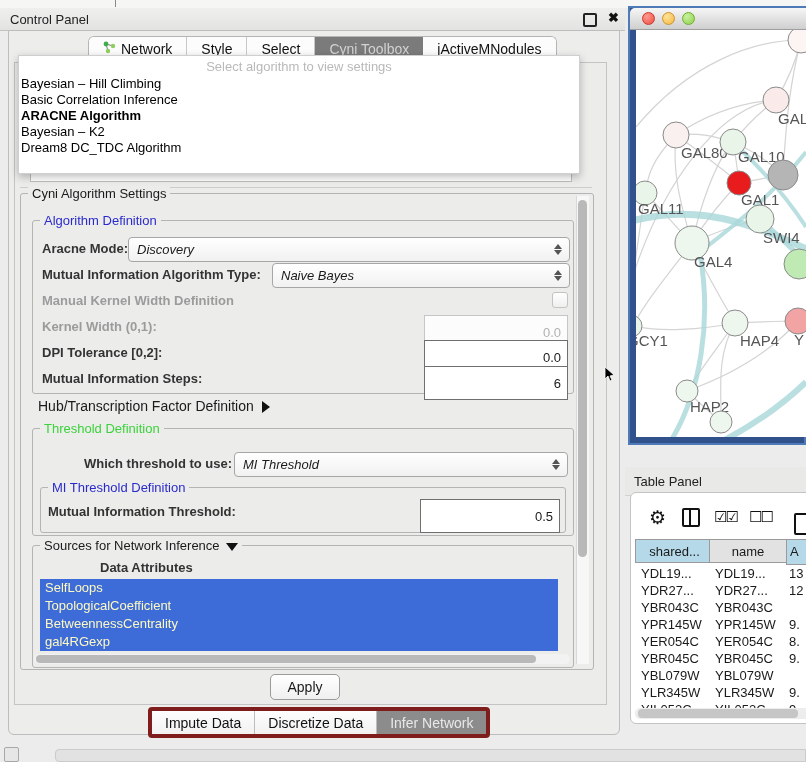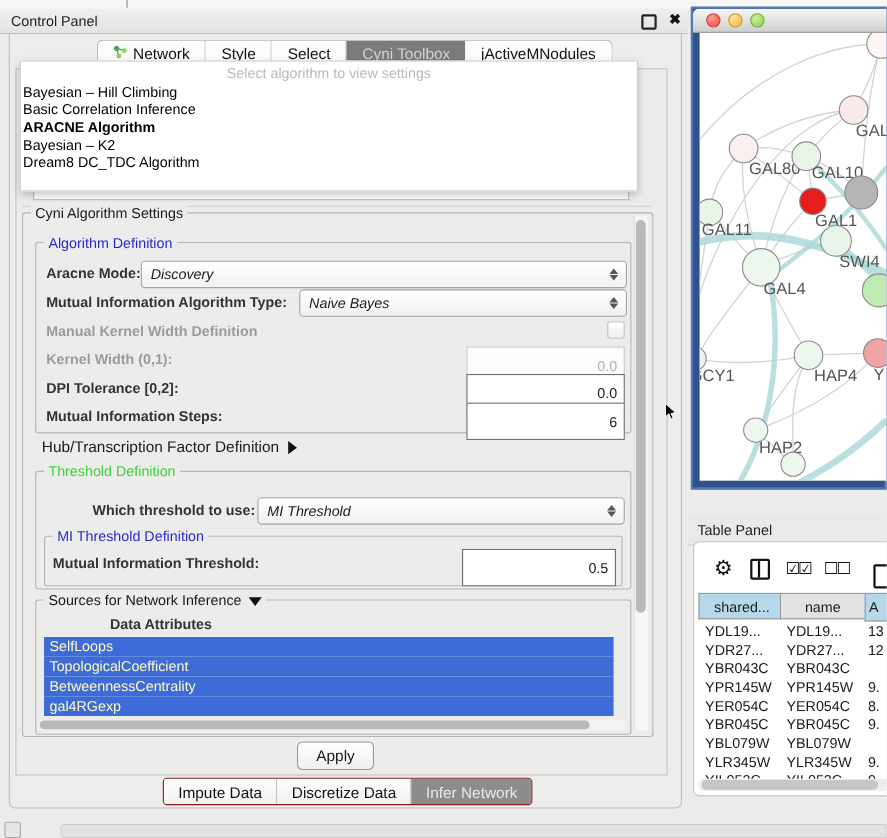--- a/index.html
+++ b/index.html
@@ -54,21 +54,21 @@
   .checkbox{position:absolute;width:14px;height:14px;border:1px solid #c3c3c3;border-radius:3px;background:linear-gradient(#fff,#efefef);}
   
   .src-item{height:18px;line-height:18px;background:#3d6cd8;color:#fef9c3;font-size:13px;padding-left:5px;}
   .hscroll{position:absolute;height:10px;background:#f2f2f2;border-radius:5px;}
   .hscroll .thumb{position:absolute;left:2px;top:1px;height:8px;background:#b9b9b9;border-radius:4px;}
   .vscroll{position:absolute;width:12px;background:#f7f7f7;border-left:1px solid #d8d8d8;}
   .vscroll .thumb{position:absolute;left:1px;width:9px;background:#b9b9b9;border-radius:5px;}
   
   .apply-btn{left:270px;top:674px;width:68px;height:24px;background:linear-gradient(#ffffff,#f0f0f0);border:1px solid #9b9b9b;
              border-radius:5px;font-size:14px;display:flex;align-items:center;justify-content:center;}
-  .btabs{left:148px;top:707px;height:23px;display:flex;border:1px solid #7f1d1d;border-radius:4px;overflow:hidden;}
+  .btabs{left:148px;top:707px;height:23px;display:flex;border:4px solid #7f1d1d;border-radius:4px;overflow:hidden;}
   .btab{display:flex;align-items:center;padding:0 13px;font-size:14px;background:linear-gradient(#fdfdfd,#f2f2f2);color:#111;border-right:1px solid #bdbdbd;}
   .btab:last-child{border-right:none;}
   .btab.selected{background:#8c8c8c;color:#e8e8e8;}
   
   .net-window{left:628px;top:6px;width:178px;height:439px;background:#31518c;box-shadow:0 0 0 2px #4f7ab8 inset;}
   .net-titlebar{left:630px;top:8px;width:176px;height:22px;background:linear-gradient(#f6f6f6,#cfcfcf);border-bottom:1px solid #9f9f9f;
                 border-radius:5px 0 0 0;display:flex;align-items:center;gap:7px;padding-left:12px;box-sizing:border-box;}
   .light{width:13px;height:13px;border-radius:50%;}
   .light.red{background:radial-gradient(circle at 35% 30%,#ff9a8e,#ee4b40);border:1px solid #c93a31;box-sizing:border-box;}
   .light.yellow{background:radial-gradient(circle at 35% 30%,#ffe39a,#f5b63e);border:1px solid #cf9530;box-sizing:border-box;}

